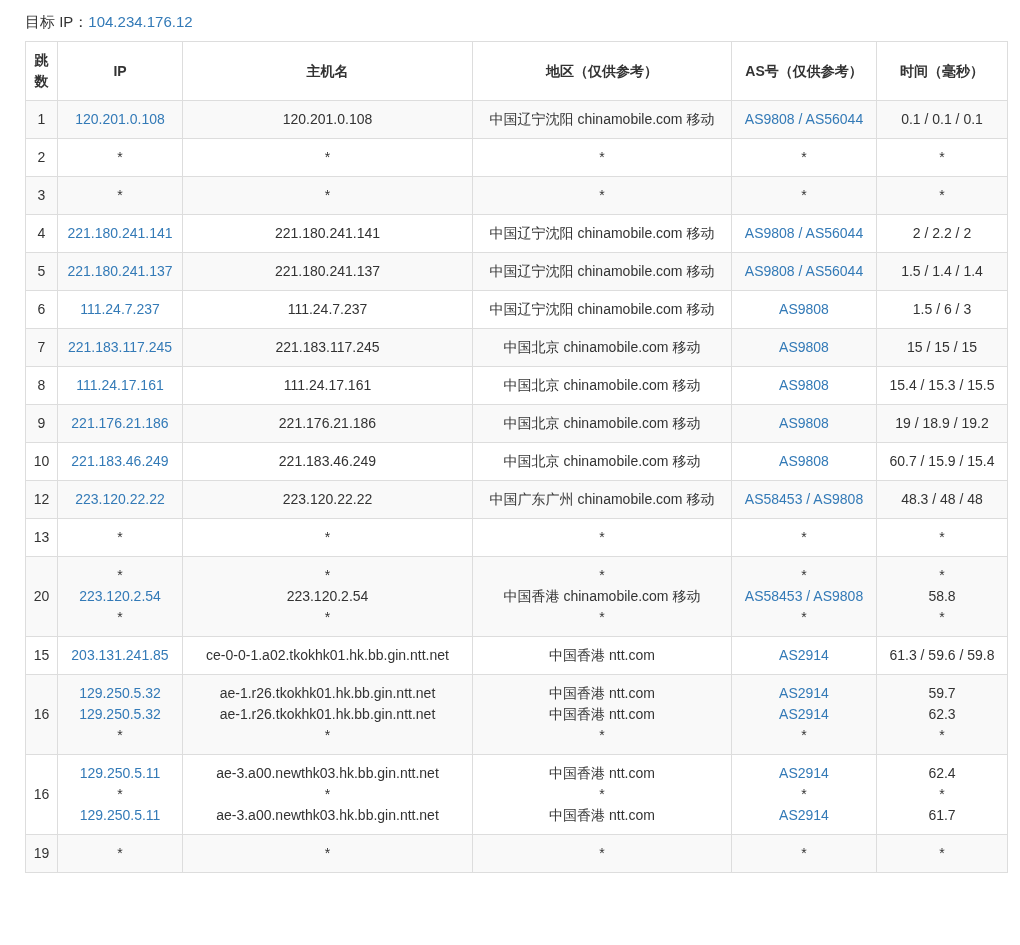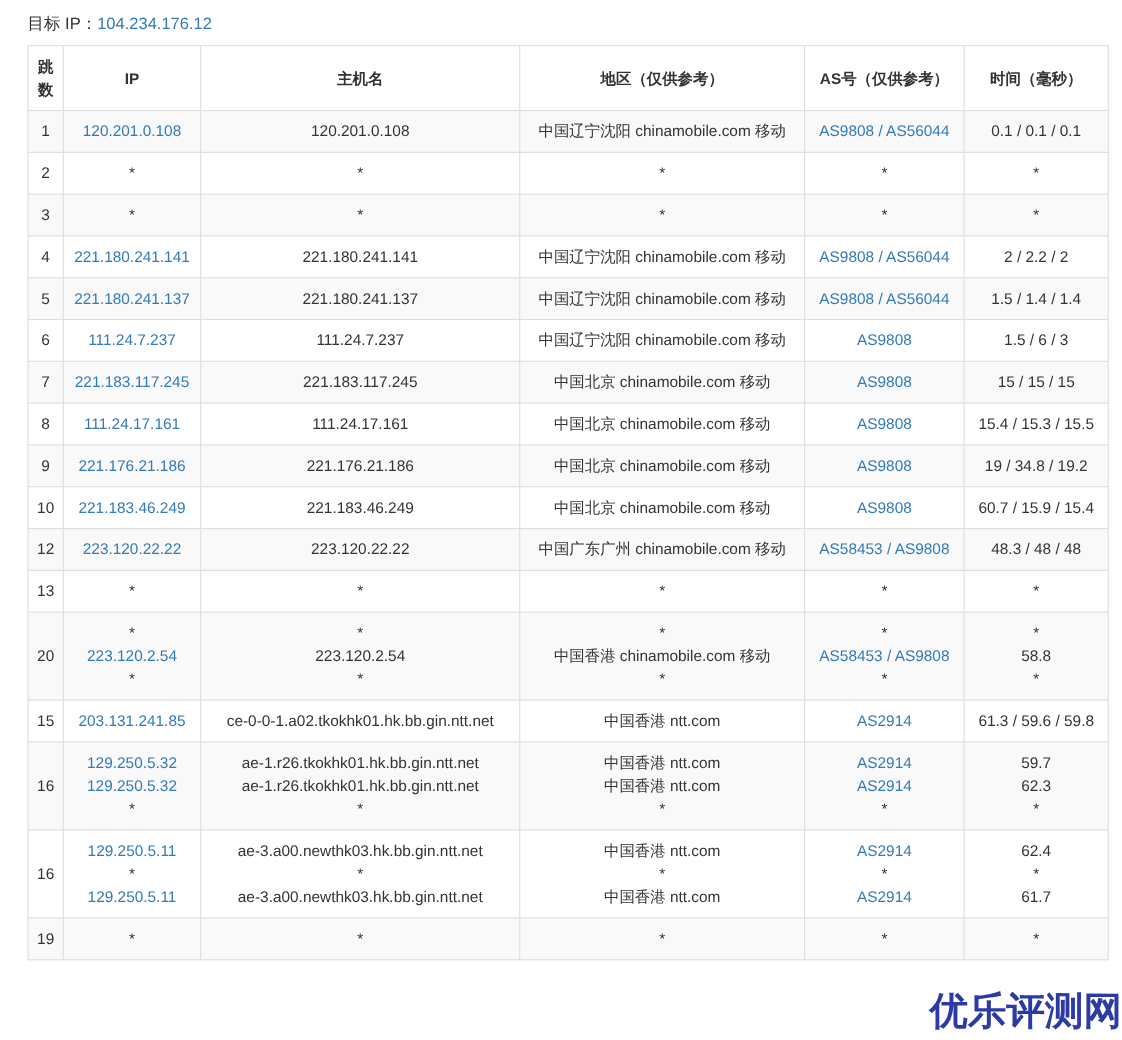--- a/index.html
+++ b/index.html
@@ -276,21 +276,21 @@
           <td>
             <div class="cell-line">221.176.21.186</div>
           </td>
           <td>
             <div class="cell-line">中国北京 chinamobile.com 移动</div>
           </td>
           <td>
             <div class="cell-line linkish"><a class="lnk">AS9808</a></div>
           </td>
           <td>
-            <div class="cell-line">19 / 34.8 / 19.2</div>
+            <div class="cell-line">19 / 18.9 / 19.2</div>
           </td>
         </tr>
         <tr>
           <td>
             <div class="cell-line">10</div>
           </td>
           <td>
             <div class="cell-line linkish"><a class="lnk">221.183.46.249</a></div>
           </td>
           <td>
@@ -472,14 +472,13 @@
           <td>
             <div class="cell-line">*</div>
           </td>
           <td>
             <div class="cell-line">*</div>
           </td>
         </tr>
       </tbody>
   </table>
 
-  <div class="watermark-2">优乐评测网</div>
 </div>
 
 </body></html>

